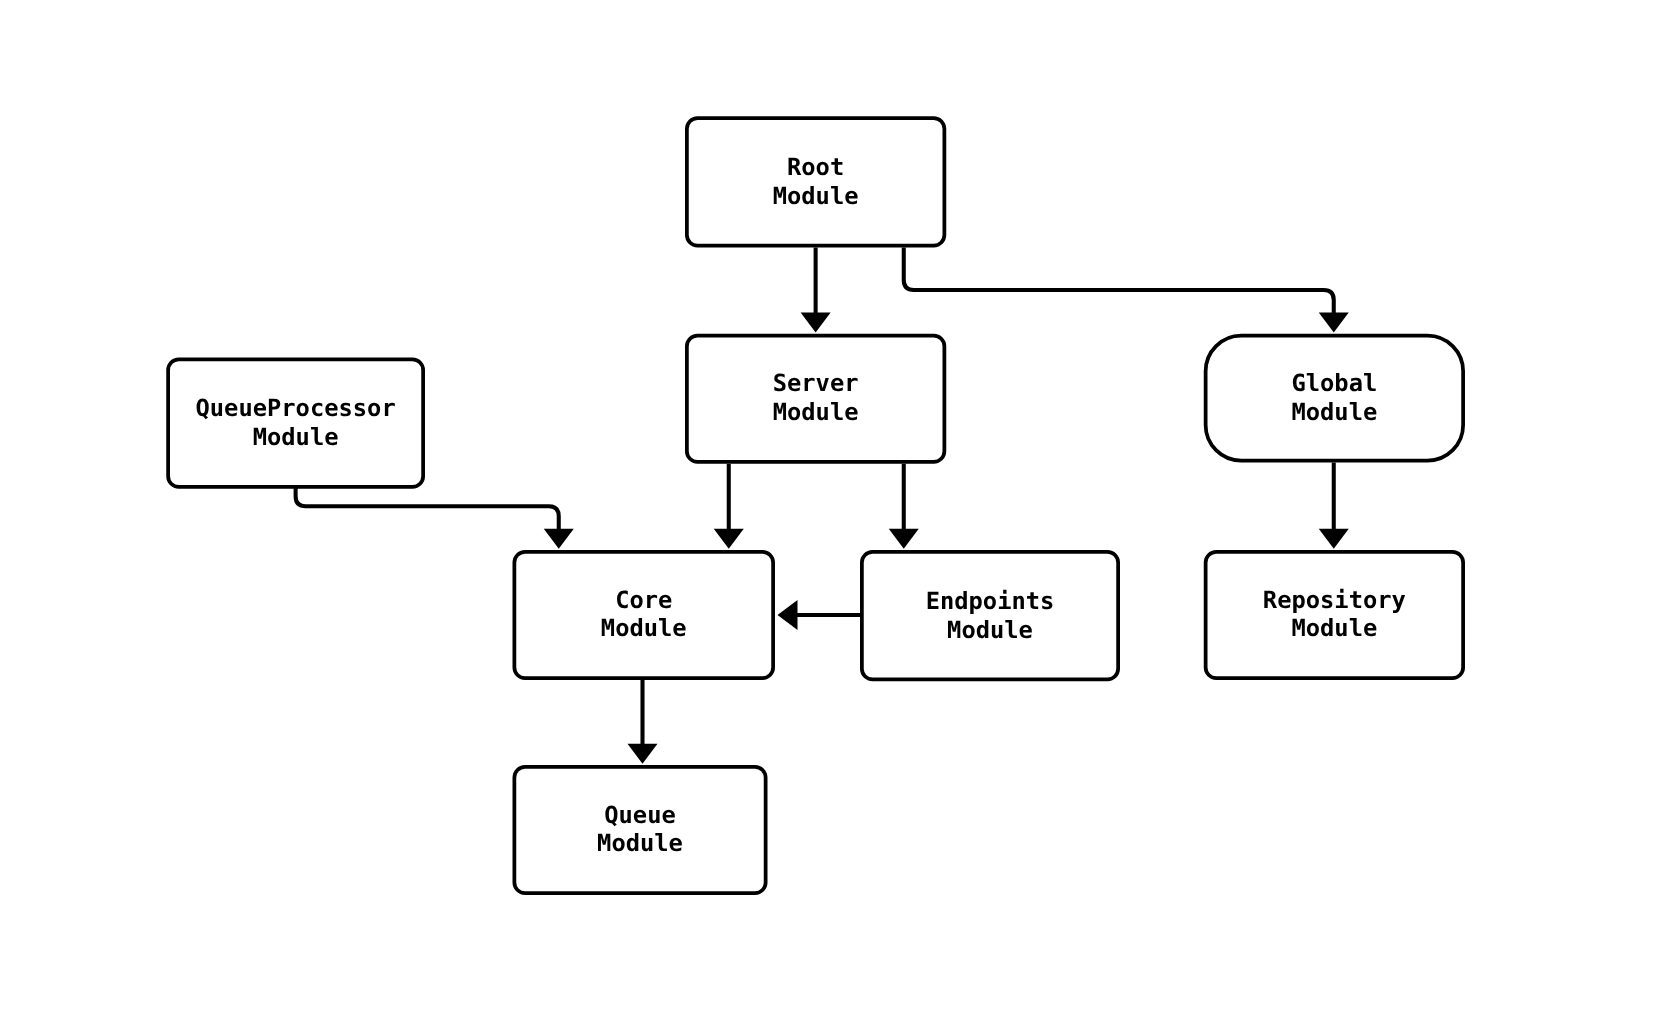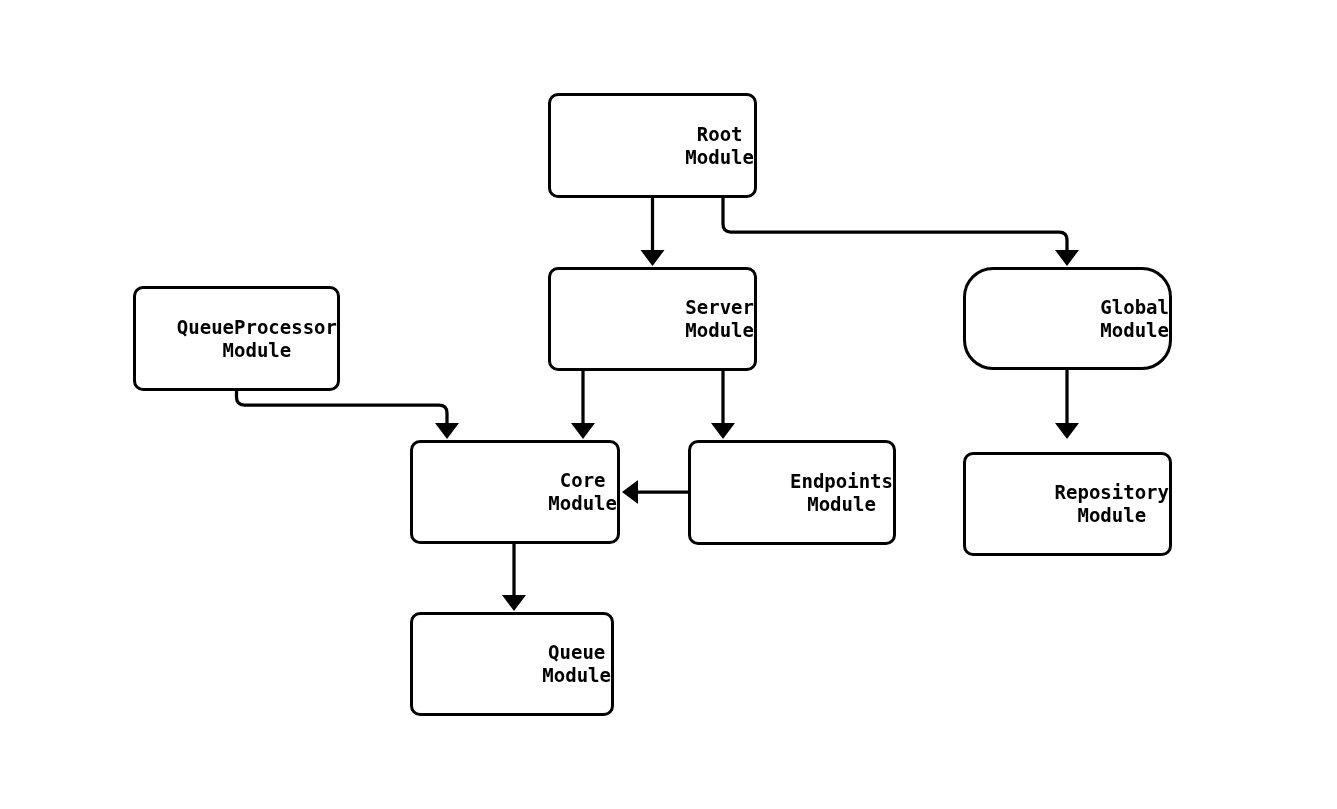--- a/index.html
+++ b/index.html
@@ -32,38 +32,38 @@
     stroke: none;
   }
   .node {
     position: absolute;
     box-sizing: border-box;
     background: #ffffff;
     border: 3.5px solid #000000;
     border-radius: 10px;
     display: flex;
     align-items: center;
-    justify-content: flex-end;
+    justify-content: center;
   }
   .node-label {
     font-weight: bold;
     font-size: 19px;
     line-height: 23px;
     color: #000000;
     text-align: center;
     white-space: pre-line;
     letter-spacing: 0px;
   }
   .n-root          { left: 548px;  top: 93px;  width: 209px; height: 105px; }
   .n-queueproc     { left: 133px;  top: 266px; width: 207px; height: 105px; margin-top: 20px; }
   .n-server        { left: 548px;  top: 267px; width: 209px; height: 104px; }
   .n-global        { left: 963px;  top: 267px; width: 209px; height: 103px; border-radius: 30px; }
   .n-core          { left: 410px;  top: 440px; width: 210px; height: 104px; }
   .n-endpoints     { left: 688px;  top: 440px; width: 208px; height: 105px; }
-  .n-repository    { left: 963px;  top: 440px; width: 209px; height: 104px; margin-top: 12px; }
+  .n-repository    { left: 963px;  top: 440px; width: 209px; height: 104px; }
   .n-queue         { left: 410px;  top: 612px; width: 204px; height: 104px; }
 </style>
 </head>
 <body>
 
 <div class="canvas">
 
   <svg class="edges-layer" viewBox="0 0 1337 809" xmlns="http://www.w3.org/2000/svg">
 
     <g>

